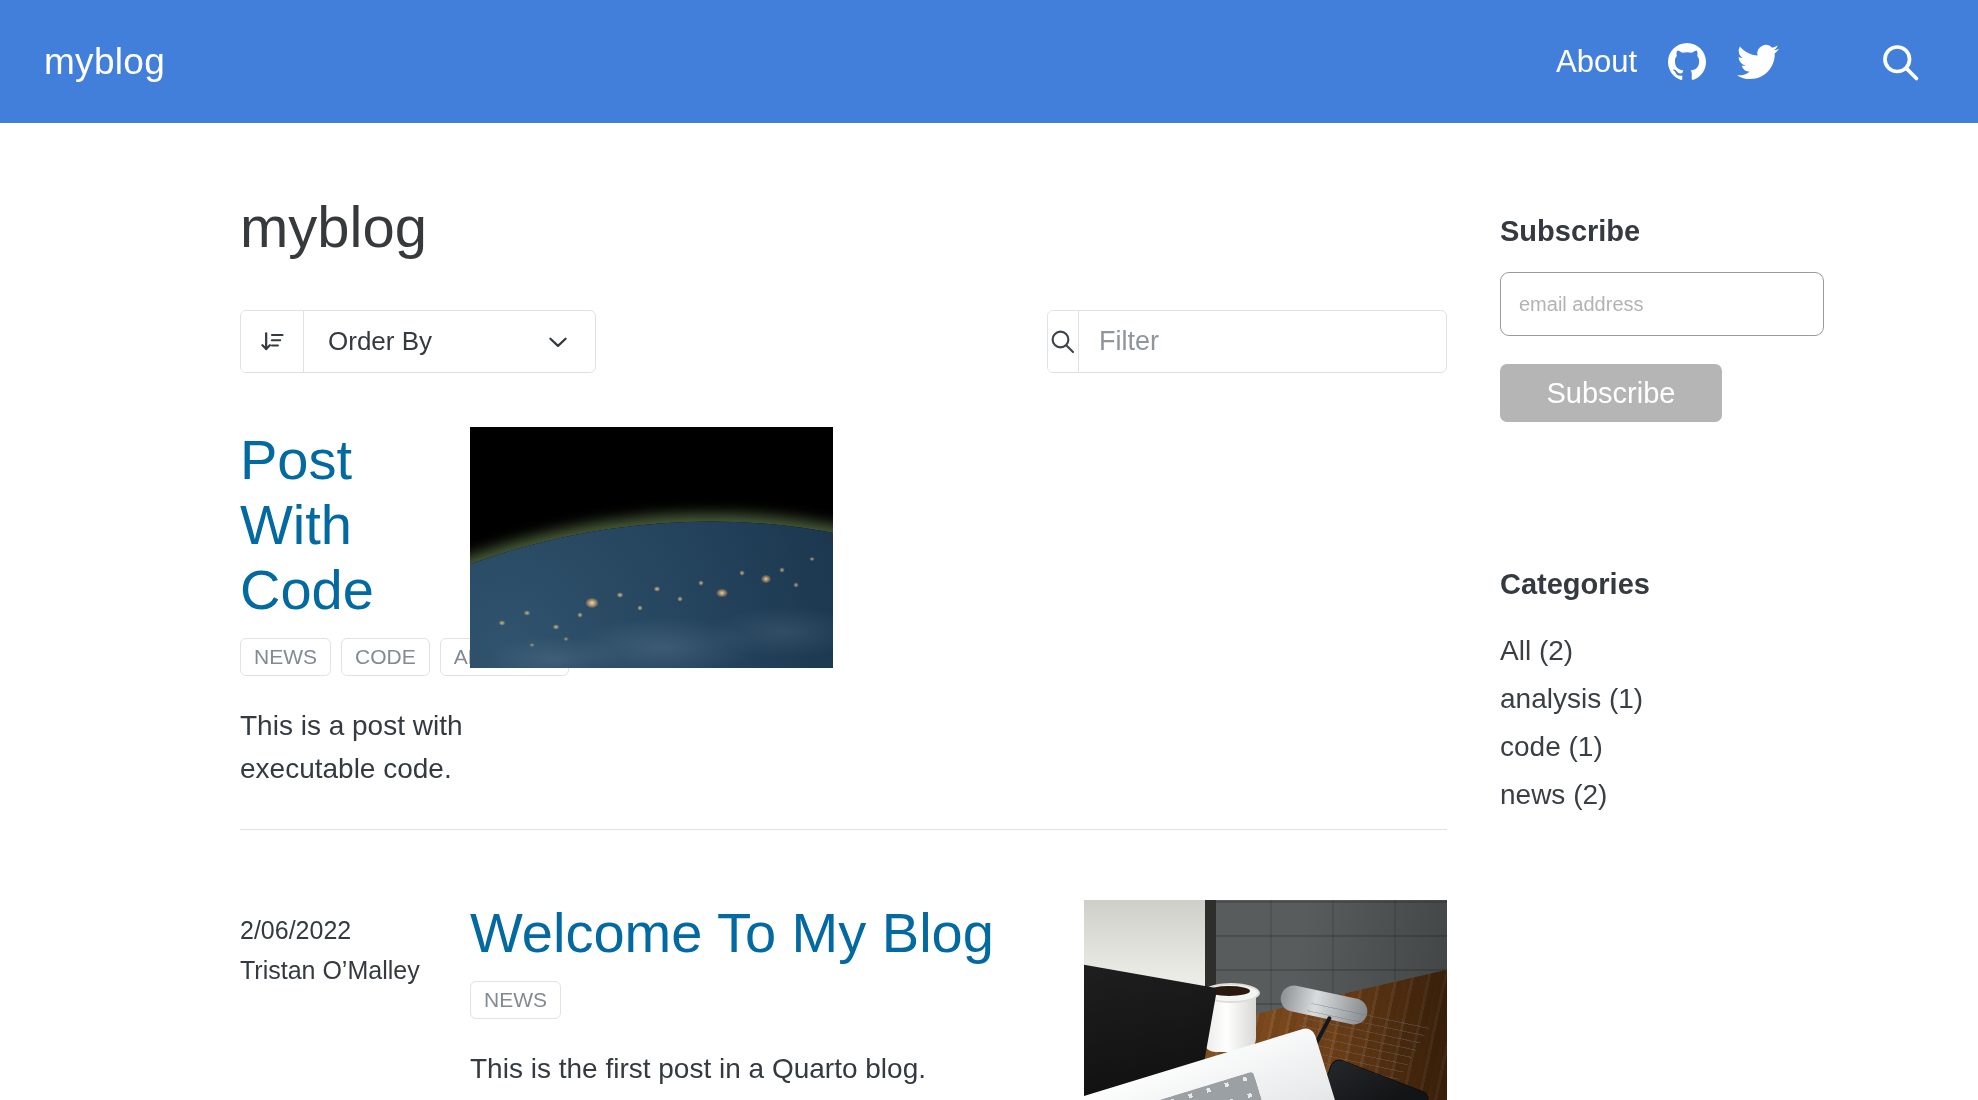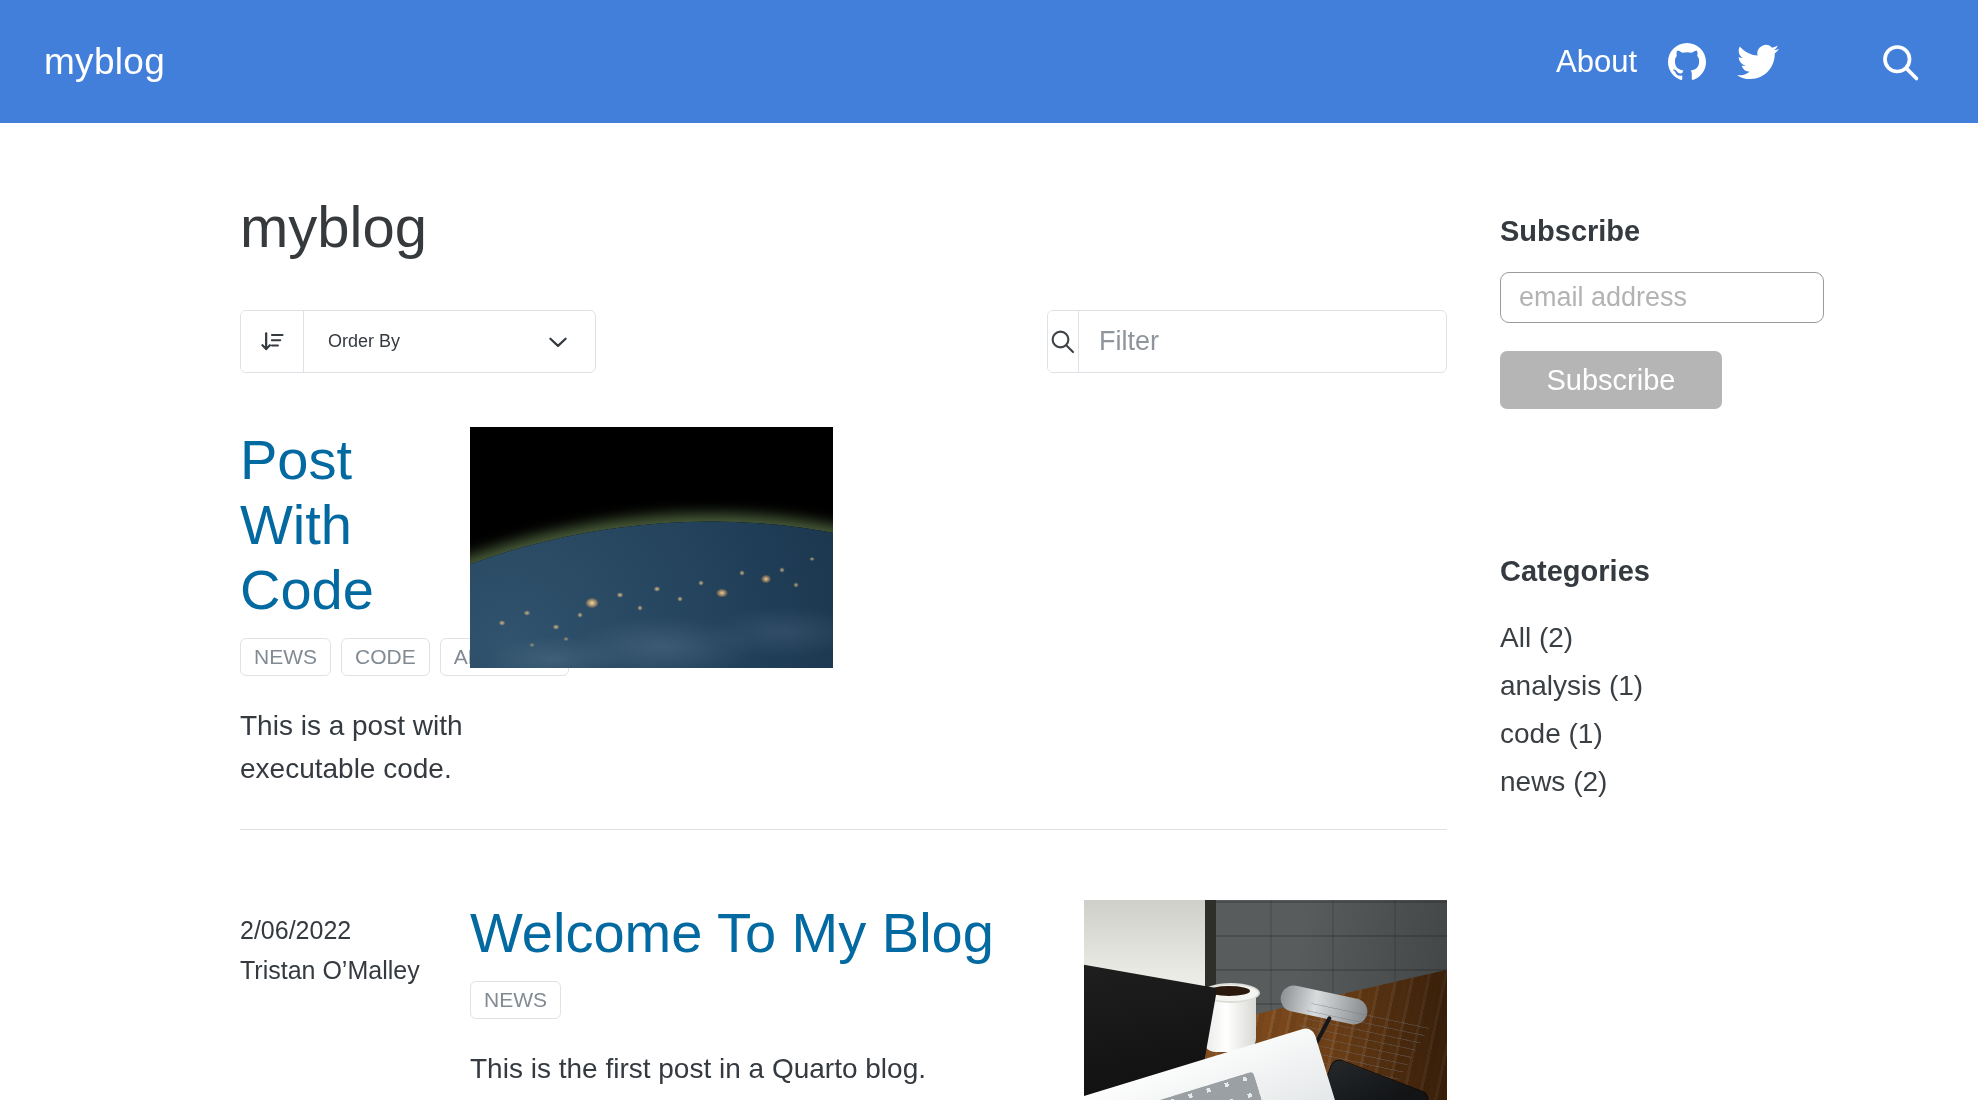--- a/index.html
+++ b/index.html
@@ -36,21 +36,21 @@
     display:flex; align-items:stretch; height:63px;
     border:1px solid #dee2e6; border-radius:6px; background:#fff; overflow:hidden;
   }
   .ig-addon {
     display:flex; align-items:center; justify-content:center;
     border-right:1px solid #dee2e6; background:#fff;
   }
   .order-group { width:356px; }
   .order-group .ig-addon { width:63px; }
   .order-main { flex:1; display:flex; align-items:center; padding:0 24px; cursor:pointer; }
-  .order-label { font-size:18px; color:#343a40; }
+  .order-label { font-size:26px; color:#343a40; }
   .order-chevron { margin-left:auto; display:flex; align-items:center; }
   .filter-group { width:400px; }
   .filter-group .ig-addon { width:70px; }
   .filter-input {
     flex:1; border:none; outline:none; font-size:27px; color:#343a40;
     padding:0 20px; font-family:inherit; background:transparent;
   }
   .filter-input::placeholder { color:#8f959b; }
 
   
@@ -182,23 +182,23 @@
   }
   .desk-phone {
     position:absolute; left:238px; top:174px; width:104px; height:48px;
     background:linear-gradient(130deg,#25282b 0%, #121416 60%);
     border-radius:9px; transform:rotate(21deg); border:1px solid #0b0c0d;
   }
 
   
   .side-heading { font-size:29px; font-weight:700; color:#343a40; margin:0; }
   .email-input {
-    width:100%; height:51px; margin-top:24px;
+    width:100%; height:64px; margin-top:24px;
     border:1px solid #9a9a9a; border-radius:9px;
-    font-size:27px; padding:0 18px; outline:none; color:#343a40;
+    font-size:20px; padding:0 18px; outline:none; color:#343a40;
     font-family:inherit;
   }
   .email-input::placeholder { color:#b3b3b3; }
   .subscribe-btn {
     margin-top:28px; width:222px; height:58px;
     background:#b5b5b5; border:none; border-radius:7px;
     color:#ffffff; font-size:29px; cursor:pointer; font-family:inherit;
   }
   .categories { margin-top:146px; }
   .cat-list { margin-top:26px; }

